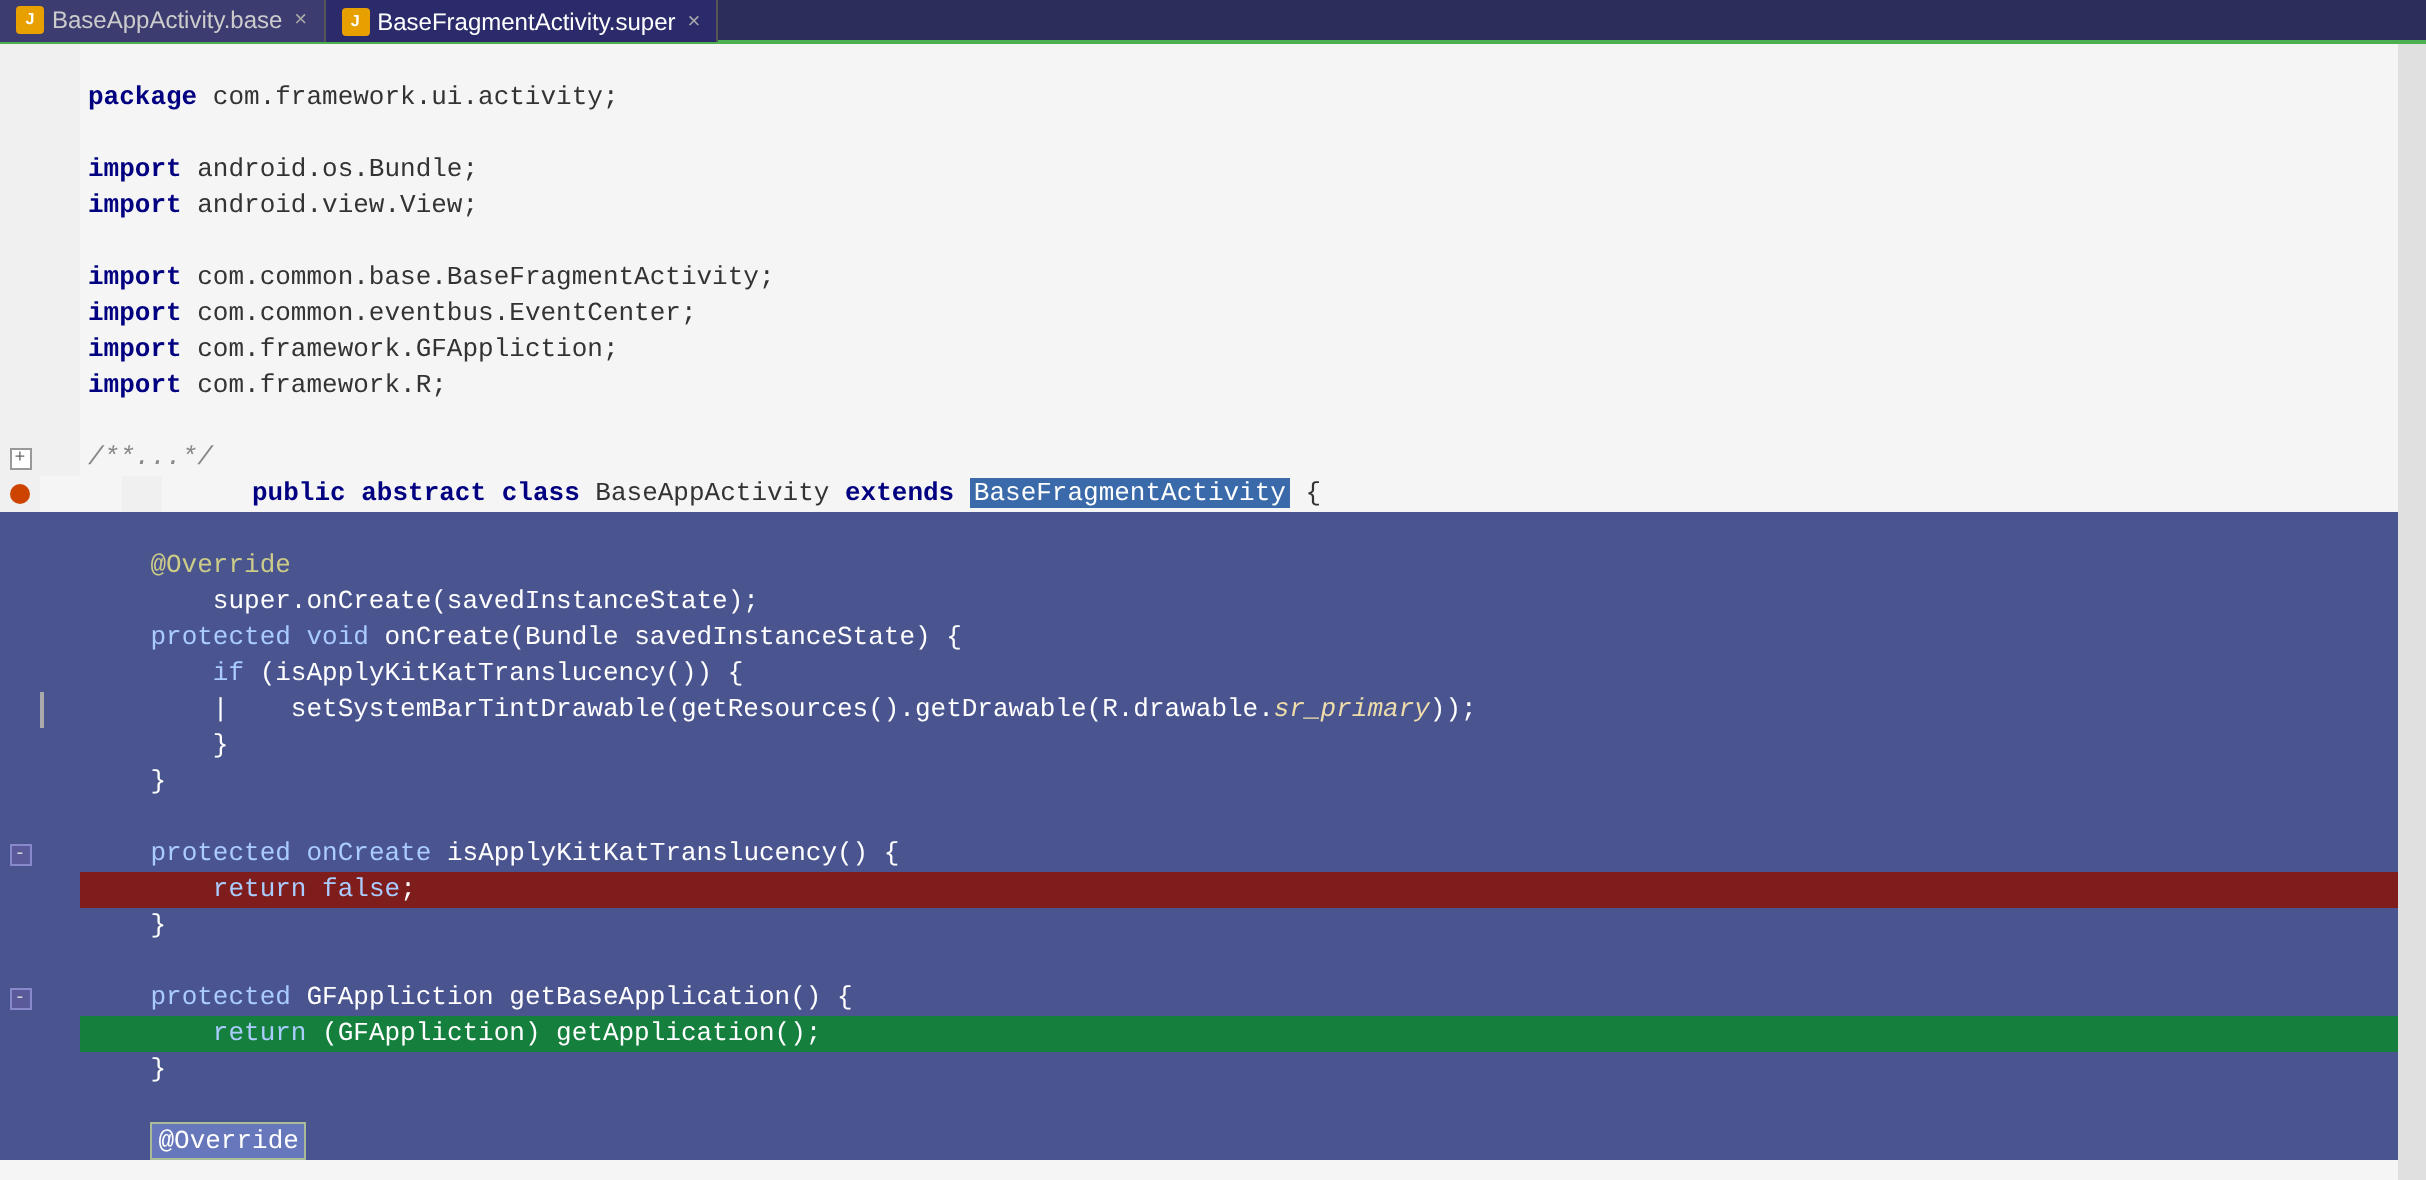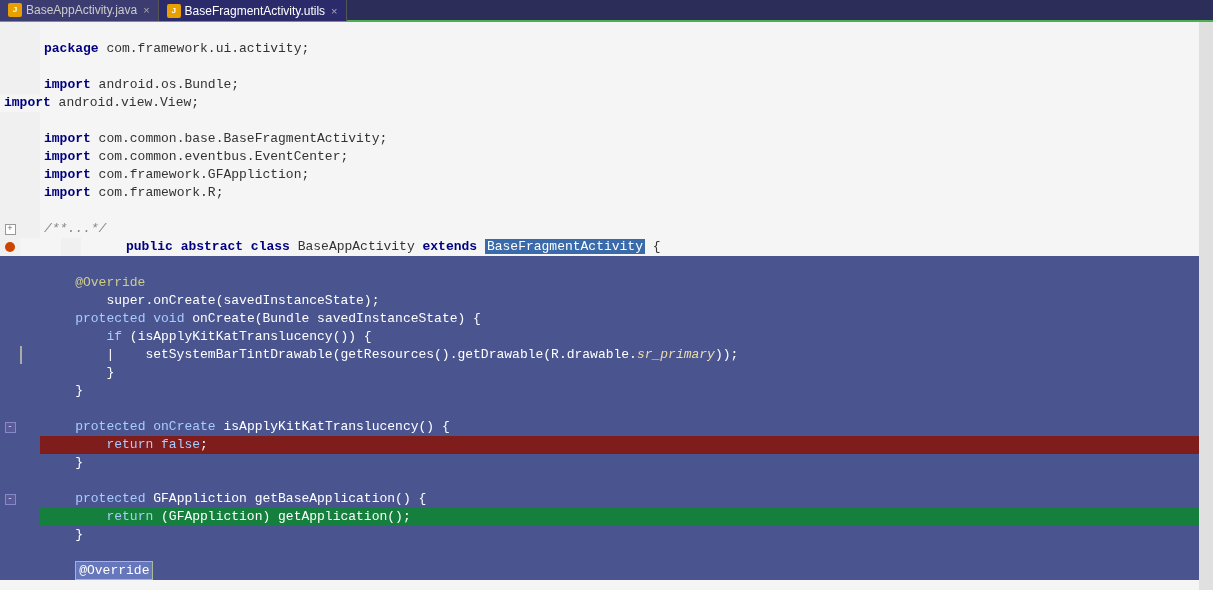--- a/index.html
+++ b/index.html
@@ -13,26 +13,26 @@
     }
   </style>
 </head>
 <body>
 
 <div>
 
   <div style="display:flex;align-items:center;background:#2d2d5a;height:22px;border-bottom:2px solid #4caf50;">
     <div style="display:flex;align-items:center;height:22px;padding:0 8px;font-family:Arial,sans-serif;font-size:12px;color:#ccc;background:#3c3c70;border-right:1px solid #555;cursor:pointer;gap:4px;">
       <span style="display:inline-block;width:14px;height:14px;background:#e8a000;border-radius:2px;font-size:8px;color:#fff;text-align:center;line-height:14px;font-weight:bold;">J</span>
-      <span>BaseAppActivity.java</span>
+      <span>BaseAppActivity.base</span>
       <span style="font-size:11px;color:#aaa;margin-left:2px;">×</span>
     </div>
     <div style="display:flex;align-items:center;height:22px;padding:0 8px;font-family:Arial,sans-serif;font-size:12px;color:#fff;background:#2b2b6b;border-right:1px solid #555;border-top:1px solid #4caf50;cursor:pointer;gap:4px;">
       <span style="display:inline-block;width:14px;height:14px;background:#e8a000;border-radius:2px;font-size:8px;color:#fff;text-align:center;line-height:14px;font-weight:bold;">J</span>
-      <span>BaseFragmentActivity.utils</span>
+      <span>BaseFragmentActivity.super</span>
       <span style="font-size:11px;color:#aaa;margin-left:2px;">×</span>
     </div>
   </div>
 
   <div style="background:#f5f5f5;height:568px;overflow:hidden;font-family:'Courier New',Courier,monospace;font-size:13px;display:flex;">
     <div style="flex:1;overflow:hidden;">
 
       <div style="display:flex;min-height:18px;">
         <div style="width:20px;background:#f0f0f0;flex-shrink:0;"></div>
         <div style="width:0;background:#f0f0f0;flex-shrink:0;"></div>
@@ -51,21 +51,21 @@
         <div style="width:20px;background:#f0f0f0;flex-shrink:0;"></div>
         <div style="flex:1;padding-left:4px;line-height:18px;">&nbsp;</div>
       </div>
 
       <div style="display:flex;min-height:18px;">
         <div style="width:20px;background:#f0f0f0;flex-shrink:0;"></div>
         <div style="width:20px;background:#f0f0f0;flex-shrink:0;"></div>
         <div style="flex:1;padding-left:4px;line-height:18px;white-space:pre;color:#333;"><span style="color:#000080;font-weight:bold;">import</span> android.os.Bundle;</div>
       </div>
 
-      <div style="display:flex;min-height:18px;flex-direction:column;">
+      <div style="display:flex;min-height:18px;">
         <div style="width:20px;background:#f0f0f0;flex-shrink:0;"></div>
         <div style="width:20px;background:#f0f0f0;flex-shrink:0;"></div>
         <div style="flex:1;padding-left:4px;line-height:18px;white-space:pre;color:#333;"><span style="color:#000080;font-weight:bold;">import</span> android.view.View;</div>
       </div>
 
       <div style="display:flex;min-height:18px;">
         <div style="width:20px;background:#f0f0f0;flex-shrink:0;"></div>
         <div style="width:20px;background:#f0f0f0;flex-shrink:0;"></div>
         <div style="flex:1;padding-left:4px;line-height:18px;">&nbsp;</div>
       </div>

